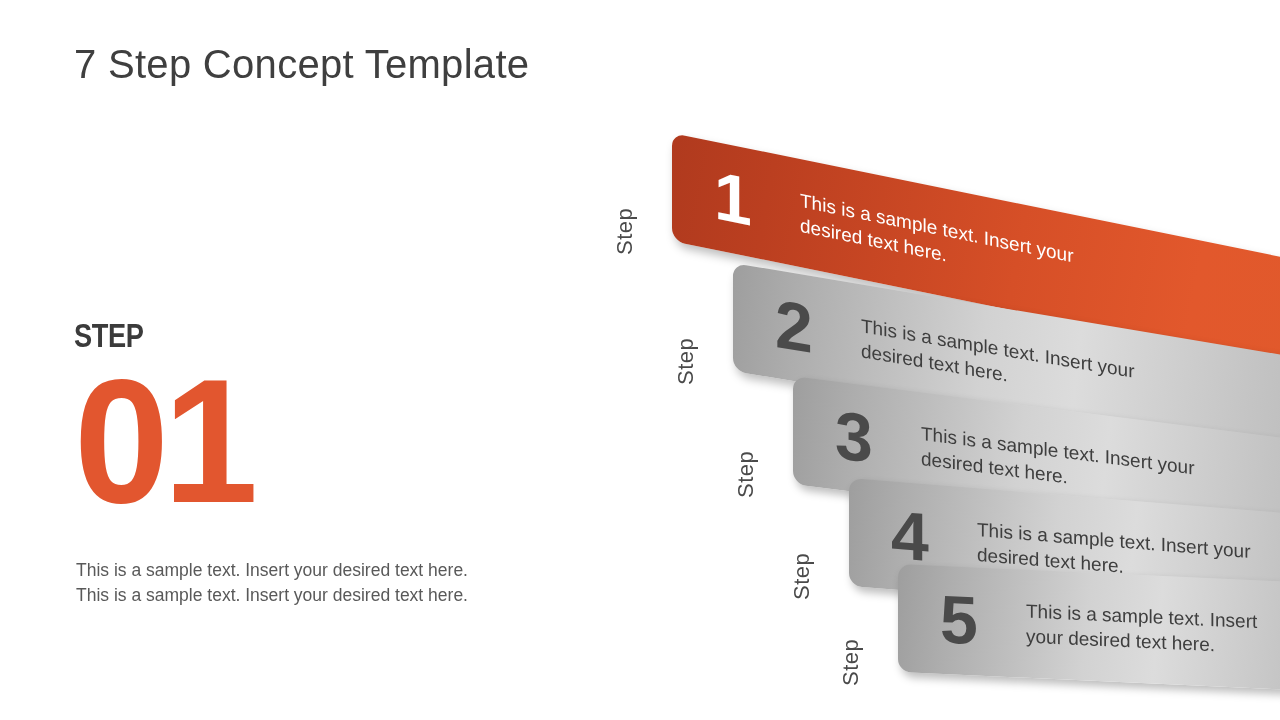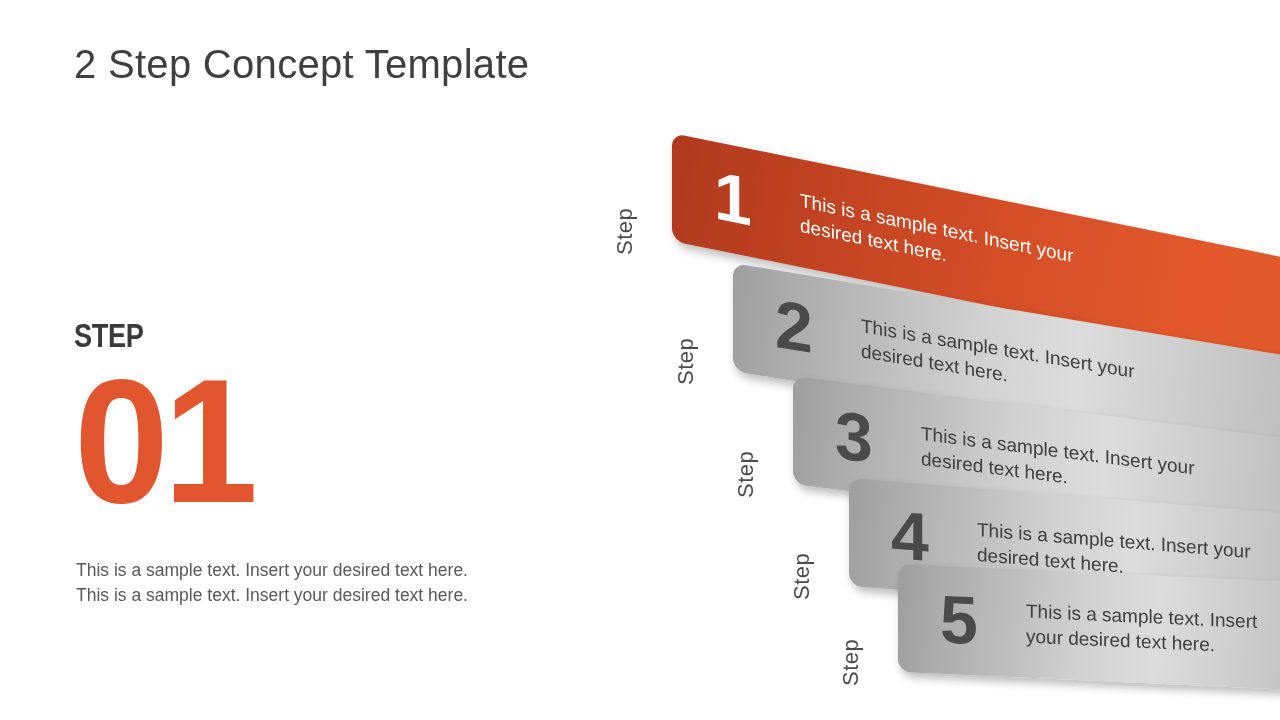--- a/index.html
+++ b/index.html
@@ -152,21 +152,21 @@
     font-family: "Liberation Sans", sans-serif;
   }
   .bar.accent .bar-text { color: #ffffff; }
   .bar.muted  .bar-text { color: #3e3e3e; }
 </style>
 </head>
 <body>
 
 <div id="slide">
 
-  <div id="page-title">2 Step Concept Template</div>
+  <div id="page-title">7 Step Concept Template</div>
 
   <div id="left-panel">
     <div id="left-step-label">STEP</div>
     <div id="left-step-number">01</div>
     <p id="left-paragraph">This is a sample text. Insert your desired text here. This is a sample text. Insert your desired text here.</p>
   </div>
 
   <div id="staircase">
 
     <div class="step-row" style="left:672px; top:133px;">

